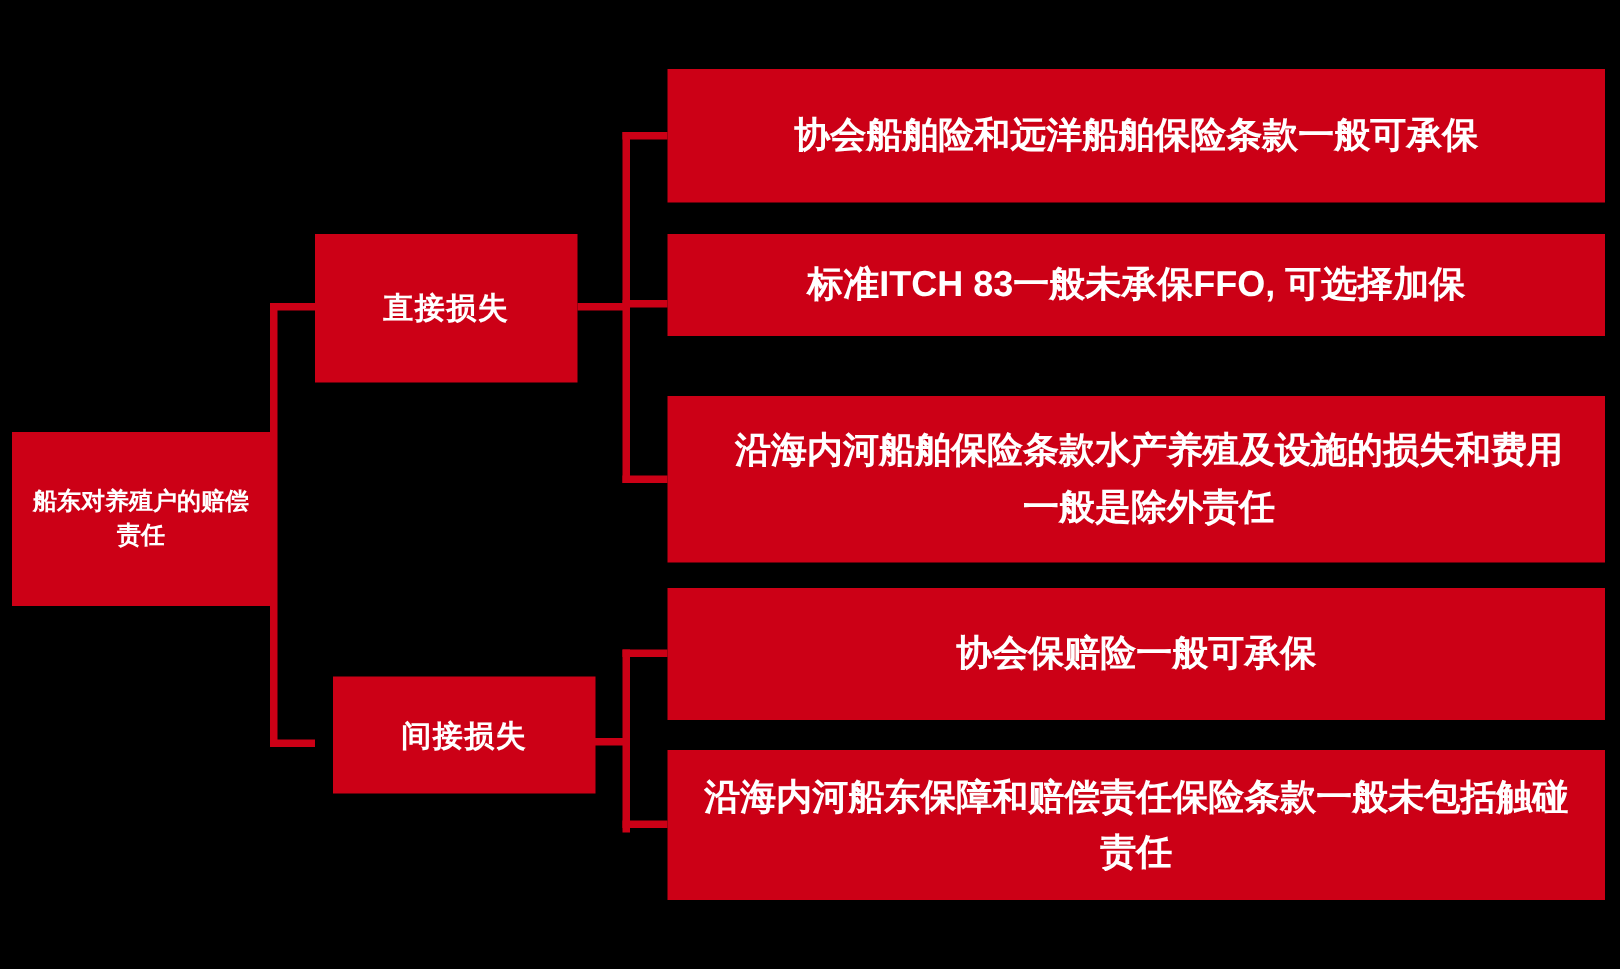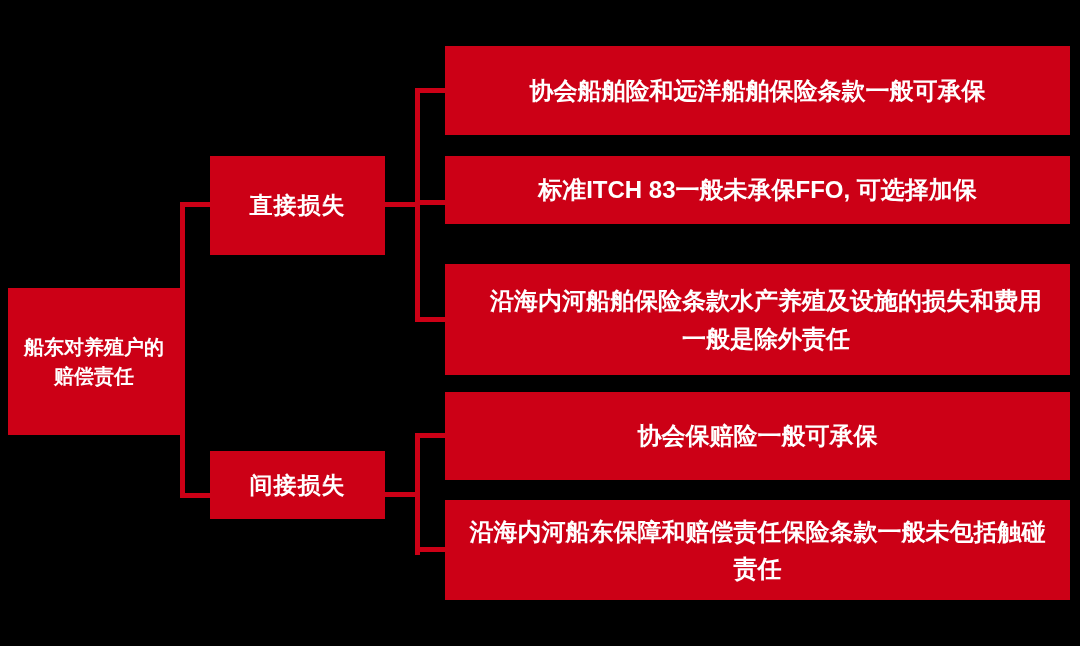--- a/index.html
+++ b/index.html
@@ -19,28 +19,28 @@
   }
   .line{
     position:absolute;background:var(--line);
   }
   .node{
     position:absolute;background:var(--box);color:var(--text);
     display:flex;align-items:center;justify-content:center;
     text-align:center;font-weight:bold;
   }
   .root-node{
-    left:8px;top:288px;width:172px;height:147px;
-    font-size:20px;line-height:1.45;padding:16px 10px;
+    left:8px;top:288px;width:172px;height:116px;
+    font-size:16px;line-height:1.45;padding:16px 10px;
   }
   .branch-node{
-    width:175px;font-size:23px;letter-spacing:1px;
+    width:175px;font-size:20px;letter-spacing:1px;
   }
   .branch-1{left:210px;top:156px;height:99px;}
-  .branch-2{left:210px;top:451px;height:68px;}
+  .branch-2{left:222px;top:451px;height:78px;}
   .leaf-node{
     left:445px;width:625px;font-size:24px;line-height:1.55;padding:0 24px;
   }
   .leaf-1{top:46px;height:89px;}
   .leaf-2{top:156px;height:68px;}
   .leaf-3{top:264px;height:111px;padding-left:41px;}
   .leaf-4{top:392px;height:88px;}
   .leaf-5{top:500px;height:100px;}
   .node-label{display:block;width:100%;}
 </style>

